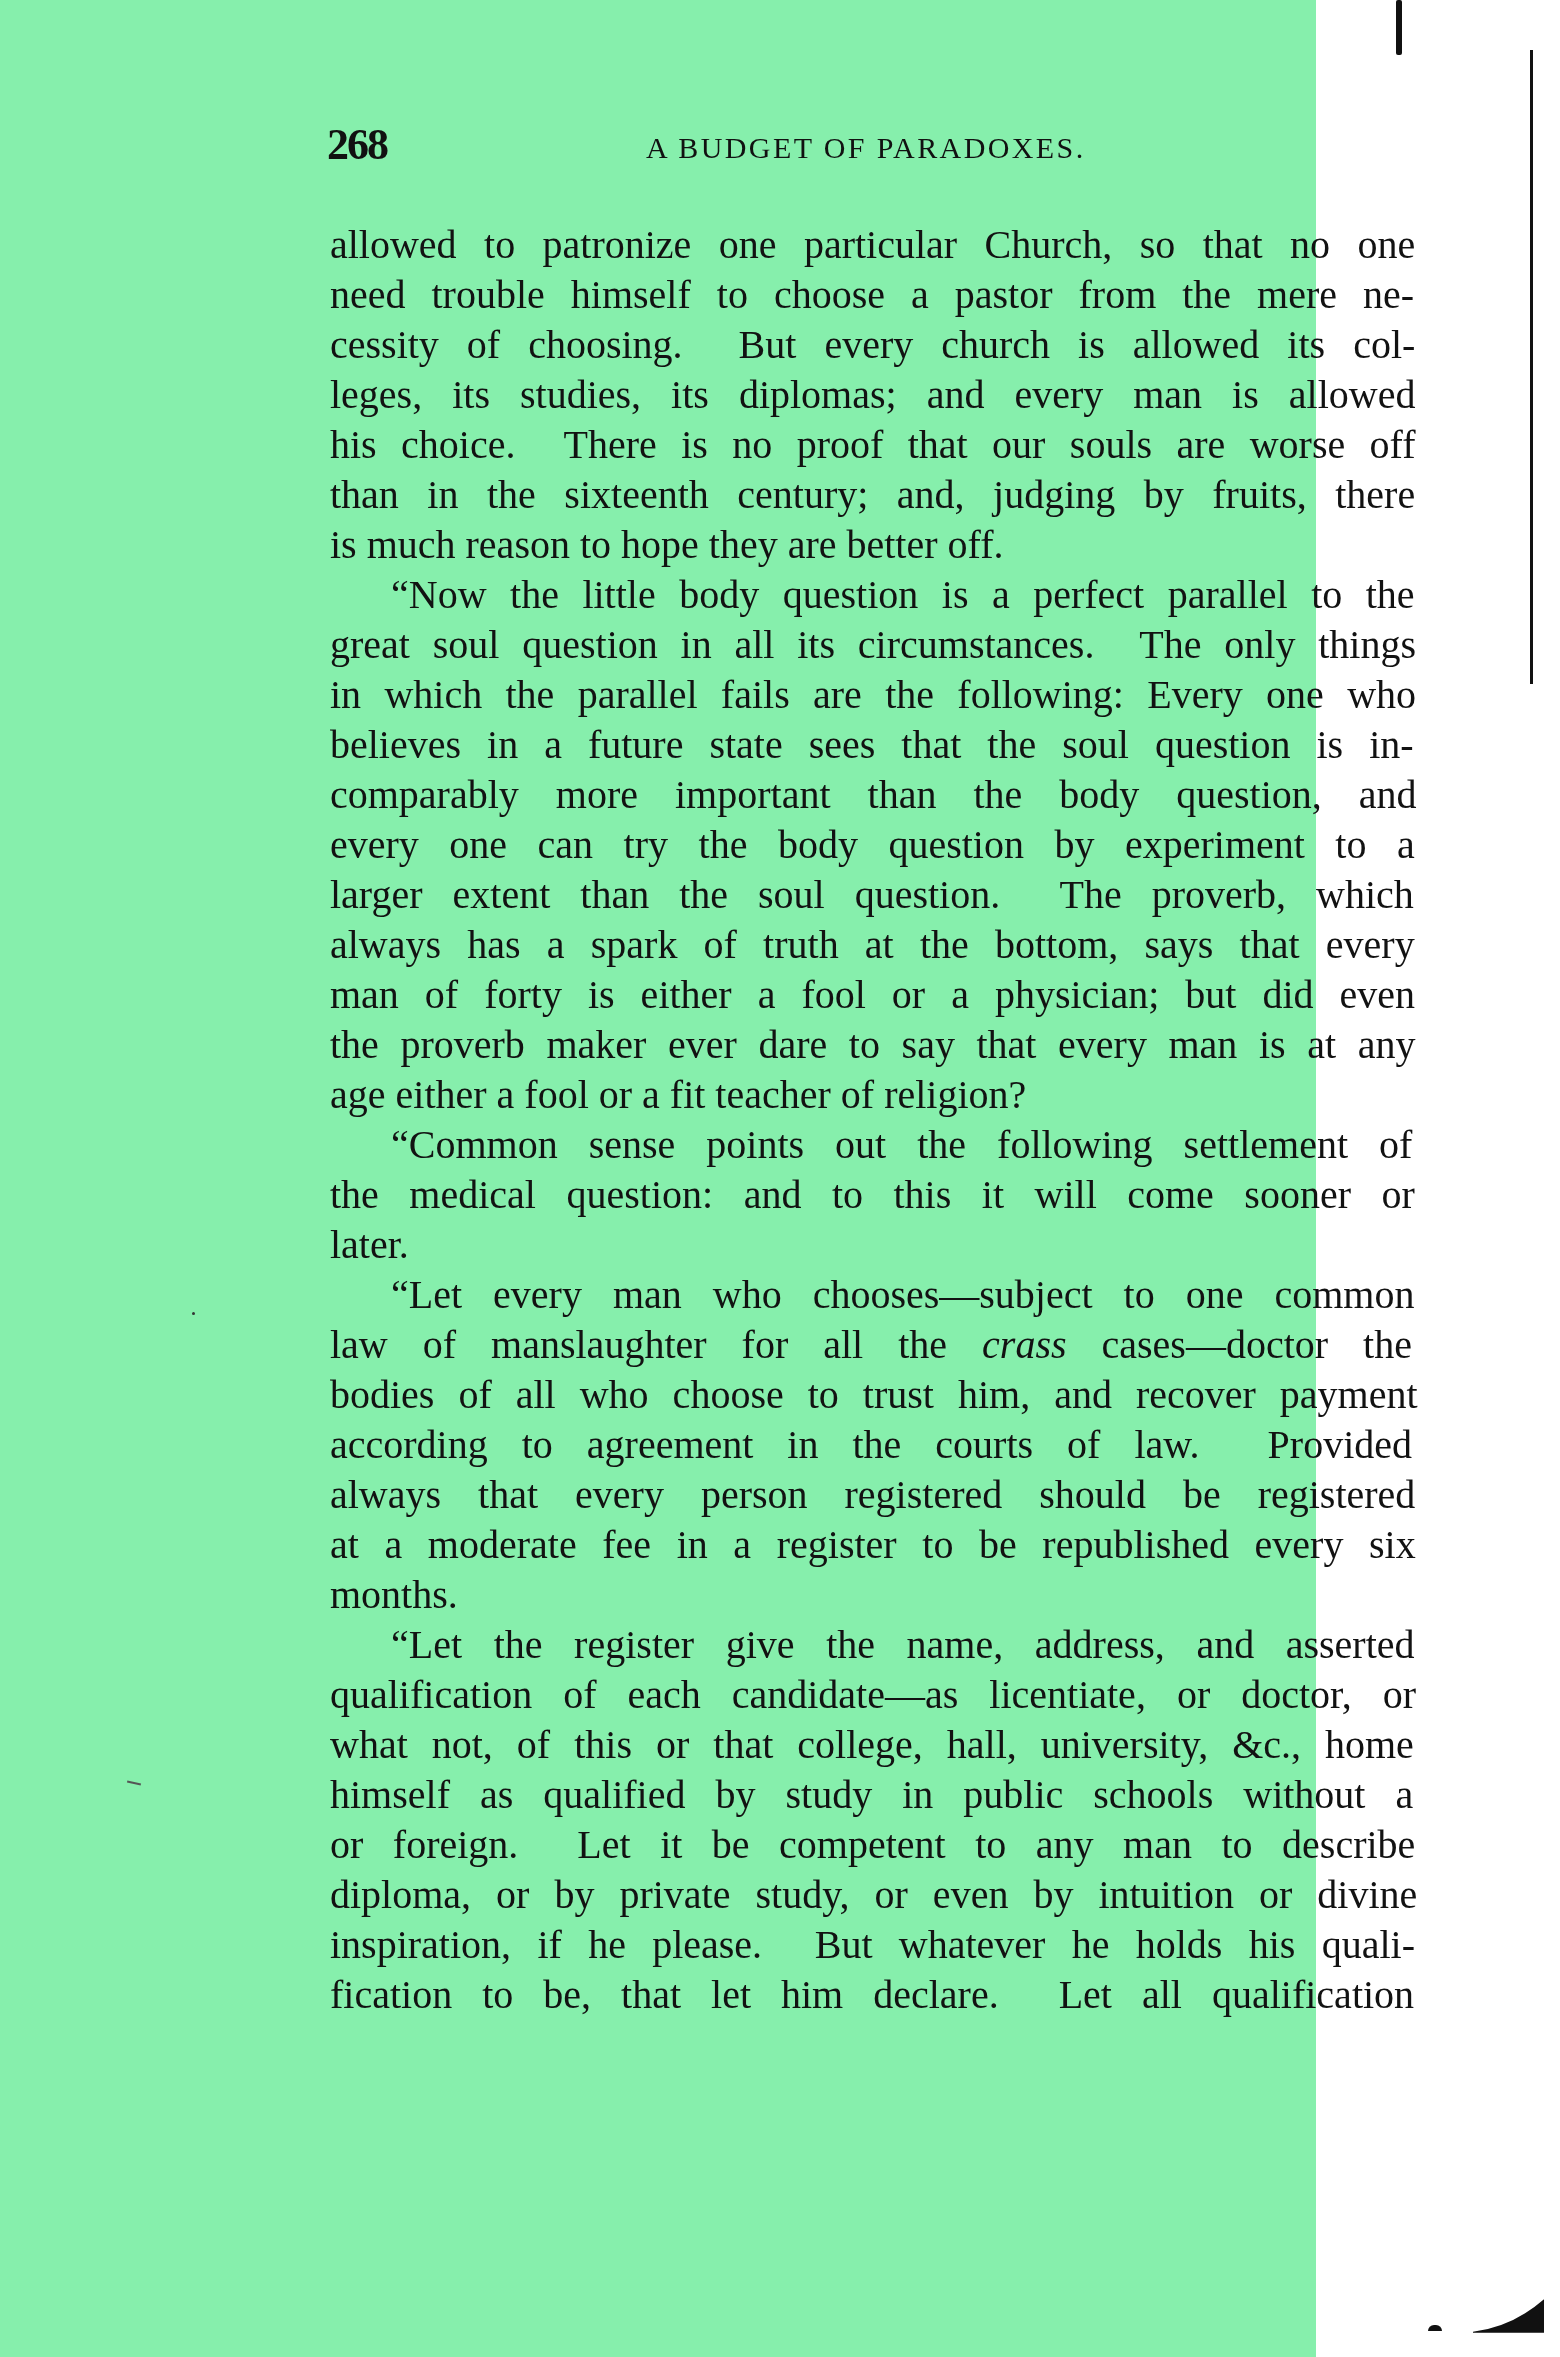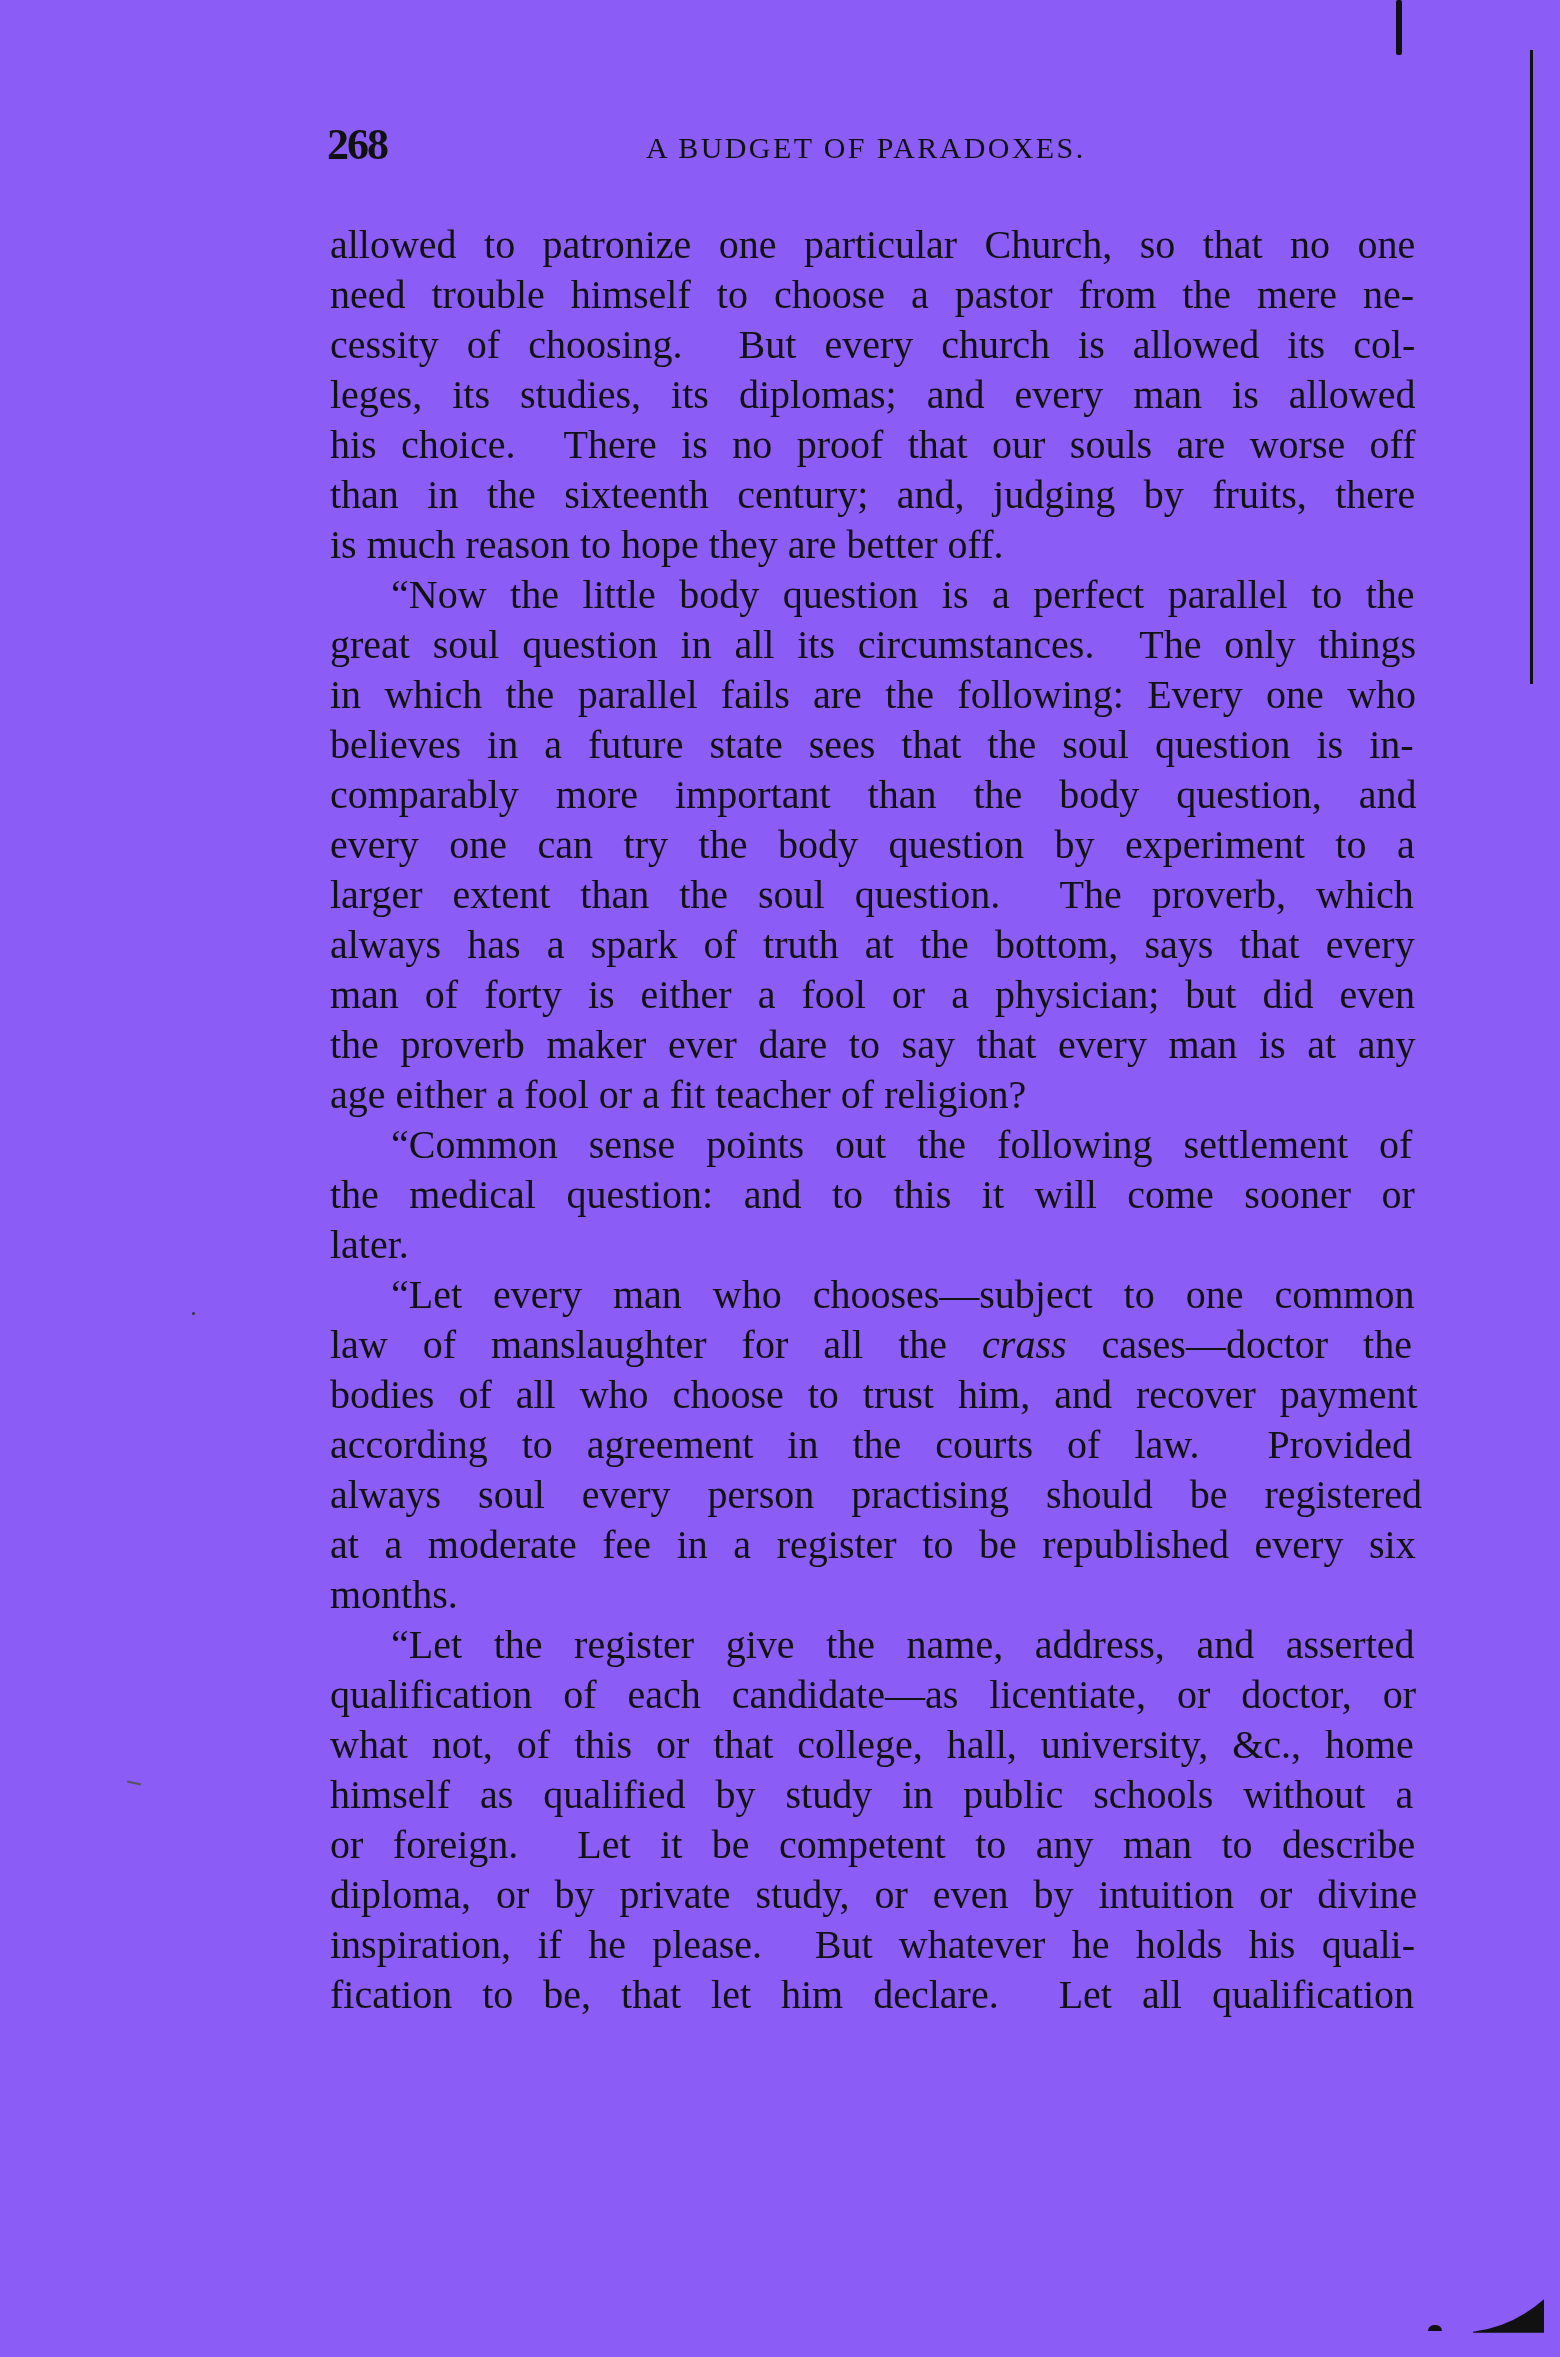--- a/index.html
+++ b/index.html
@@ -1,17 +1,17 @@
 <!DOCTYPE html>
 <html><head>
 <meta charset="utf-8">
 <style>
   html, body { margin: 0; padding: 0; background: #ffffff; }
   body { width: 1560px; height: 2357px; position: relative; overflow: hidden; }
-  .page { position: absolute; left: 0; top: 0; width: 1560px; height: 2357px; background: #8b5cf6; }
+  .page { position: absolute; left: 0; top: 0; width: 1316px; height: 2357px; background: #86efac; }
   .running-head { position: absolute; left: 327px; top: 117px; width: 1079px; height: 55px; }
   .page-number {
     position: absolute; left: 0; top: 0;
     font-family: "Liberation Serif", serif; font-weight: bold;
     font-size: 44px; line-height: 55px; color: #111; letter-spacing: -2px;
   }
   .running-title {
     position: absolute; left: 319px; top: 6px;
     font-family: "Liberation Serif", serif;
     font-size: 30px; line-height: 50px; color: #111; letter-spacing: 2.4px;
@@ -73,21 +73,21 @@
       <div class="line" style="word-spacing: 16px; text-align: left; text-align-last: left; white-space: pre;">man of forty is either a fool or a physician; but did even</div>
       <div class="line" style="word-spacing: 11.6px; text-align: center; text-align-last: left; white-space: pre;">the proverb maker ever dare to say that every man is at any</div>
       <div class="line last">age either a fool or a fit teacher of religion?</div>
       <div class="line indent" style="word-spacing: 21px; text-align: left; text-align-last: left; white-space: pre;">“Common sense points out the following settlement of</div>
       <div class="line" style="word-spacing: 20.5px; text-align: left; text-align-last: left; white-space: pre;">the medical question: and to this it will come sooner or</div>
       <div class="line last">later.</div>
       <div class="line indent" style="word-spacing: 21px; text-align: left; text-align-last: left; white-space: pre;">“Let every man who chooses—subject to one common</div>
       <div class="line" style="white-space: pre; word-spacing: 25px; text-align: left; text-align-last: left;"><span>law of manslaughter for all the </span><span class="it">crass</span><span> cases—doctor the</span></div>
       <div class="line" style="word-spacing: 14px; text-align: left; text-align-last: left; white-space: pre;">bodies of all who choose to trust him, and recover payment</div>
       <div class="line" style="word-spacing: 24px; text-align: left; text-align-last: left; white-space: pre;">according to agreement in the courts of law.  Provided</div>
-      <div class="line" style="word-spacing: 27px; text-align: left; text-align-last: left; white-space: pre;">always soul every person practising should be registered</div>
+      <div class="line" style="word-spacing: 27px; text-align: left; text-align-last: left; white-space: pre;">always that every person registered should be registered</div>
       <div class="line" style="word-spacing: 15.6px; text-align: left; text-align-last: left; white-space: pre;">at a moderate fee in a register to be republished every six</div>
       <div class="line last">months.</div>
       <div class="line indent" style="word-spacing: 21.6px; text-align: right; text-align-last: left; white-space: pre;">“Let the register give the name, address, and asserted</div>
       <div class="line" style="word-spacing: 21px; text-align: left; text-align-last: left; white-space: pre;">qualification of each candidate—as licentiate, or doctor, or</div>
       <div class="line" style="word-spacing: 14px; text-align: left; text-align-last: left; white-space: pre;">what not, of this or that college, hall, university, &amp;c., home</div>
       <div class="line" style="word-spacing: 20px; text-align: left; text-align-last: left; white-space: pre;">himself as qualified by study in public schools without a</div>
       <div class="line" style="word-spacing: 19.5px; text-align: left; text-align-last: left; white-space: pre;">or foreign.  Let it be competent to any man to describe</div>
       <div class="line" style="word-spacing: 15px; text-align: left; text-align-last: left; white-space: pre;">diploma, or by private study, or even by intuition or divine</div>
       <div class="line" style="word-spacing: 16.3px; text-align: left; text-align-last: left; white-space: pre;">inspiration, if he please.  But whatever he holds his quali-</div>
       <div class="line" style="word-spacing: 20px; text-align: left; text-align-last: left; white-space: pre;">fication to be, that let him declare.  Let all qualification</div>

